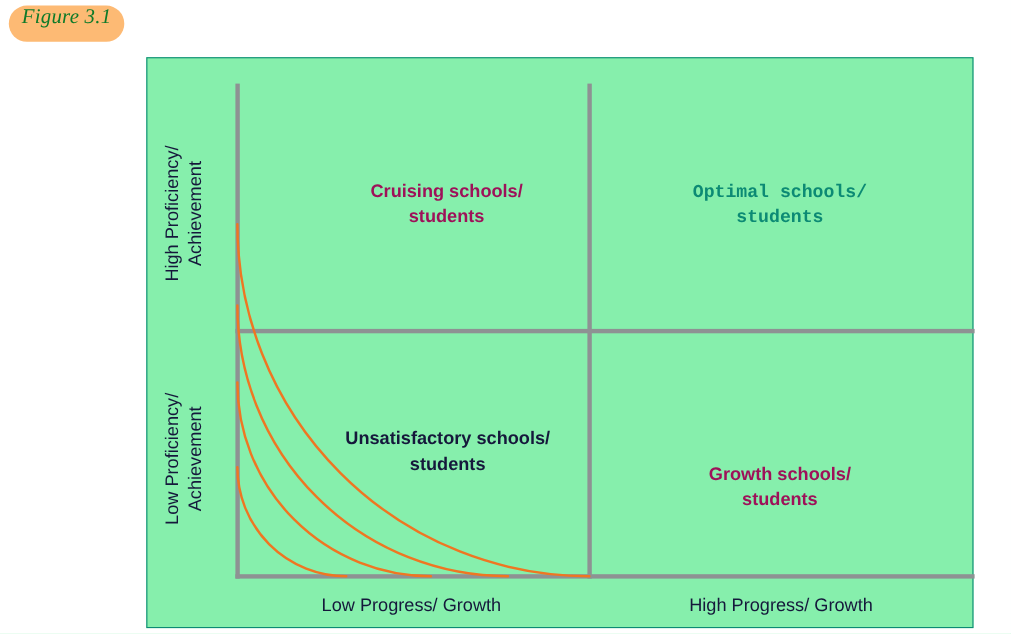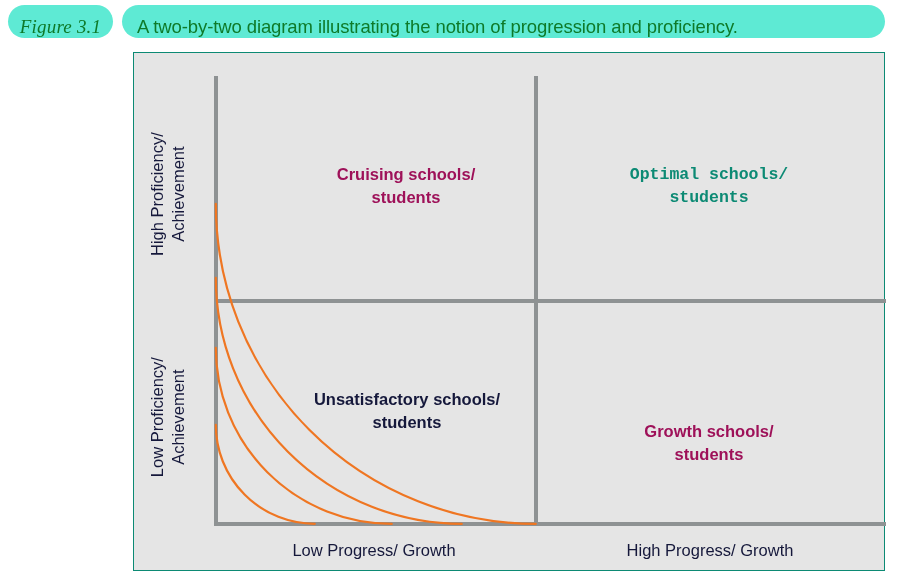--- a/index.html
+++ b/index.html
@@ -17,26 +17,26 @@
   }
 
   
   #caption-bar {
     position: absolute;
     left: 0; top: 0;
     width: 919px; height: 44px;
   }
   .pill {
     position: absolute;
-    background: #5eead4;
+    background: #fdba74;
     border-radius: 17px;
     height: 33px;
     top: 5px;
     display: flex;
-    align-items: flex-end;
+    align-items: flex-start;
     box-sizing: border-box;
   }
   #figure-number-pill {
     left: 8px;
     width: 105px;
     justify-content: center;
   }
   #figure-number-label {
     font-family: "Liberation Serif", serif;
     font-style: italic;
@@ -59,21 +59,21 @@
 
   
   #figure-frame {
     position: absolute;
     left: 133px;
     top: 52px;
     width: 752px;
     height: 519px;
     border: 1.6px solid #0C8A74;
     box-sizing: border-box;
-    background: #e5e5e5;
+    background: #86efac;
   }
 
   
   #diagram-canvas {
     position: absolute;
     left: 0; top: 0;
     width: 100%; height: 100%;
   }
 
   
@@ -153,23 +153,20 @@
   }
   #x-axis-title-low  { left: 80px;  top: 488px; width: 320px; }
   #x-axis-title-high { left: 400px; top: 488px; width: 352px; }
 </style>
 </head>
 <body>
 
 <div id="caption-bar">
   <div class="pill" id="figure-number-pill">
     <span id="figure-number-label">Figure 3.1</span>
-  </div>
-  <div class="pill" id="figure-caption-pill">
-    <span id="figure-caption-text">A two-by-two diagram illustrating the notion of progression and proficiency.</span>
   </div>
 </div>
 
 <div id="figure-frame">
   <div id="diagram-canvas">
 
     <div class="axis-line" id="y-axis-line"></div>
     <div class="axis-line" id="x-axis-line"></div>
     <div class="axis-line" id="mid-vertical-line"></div>
     <div class="axis-line" id="mid-horizontal-line"></div>

